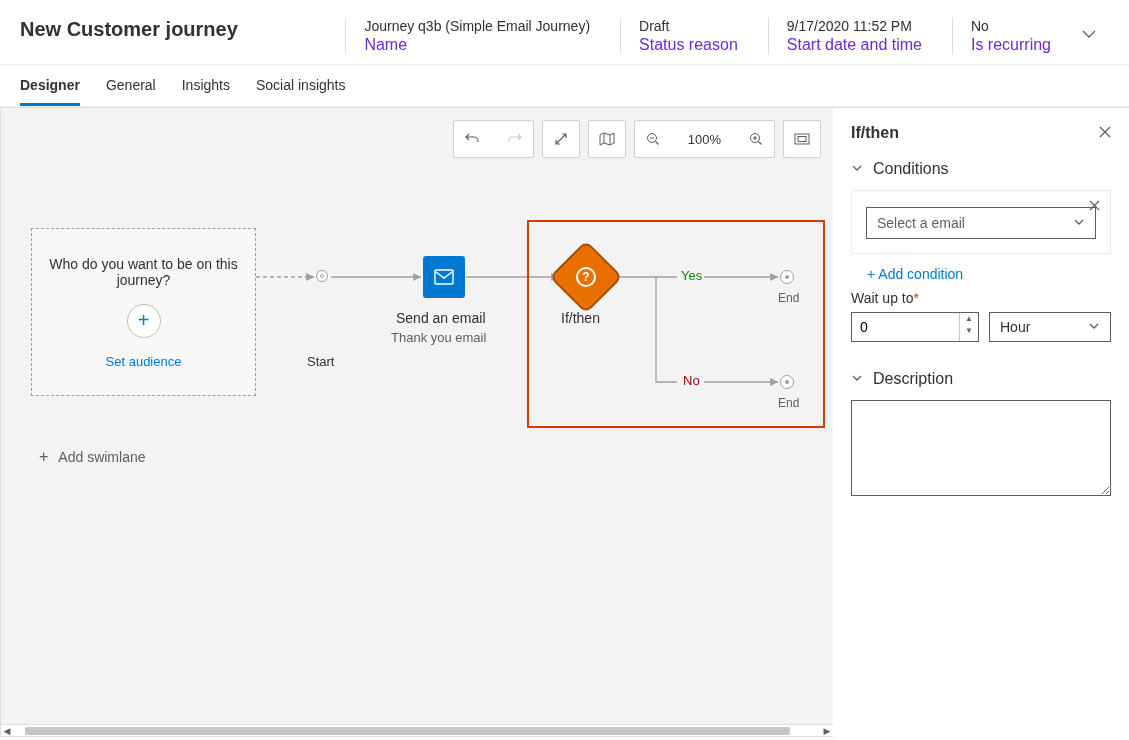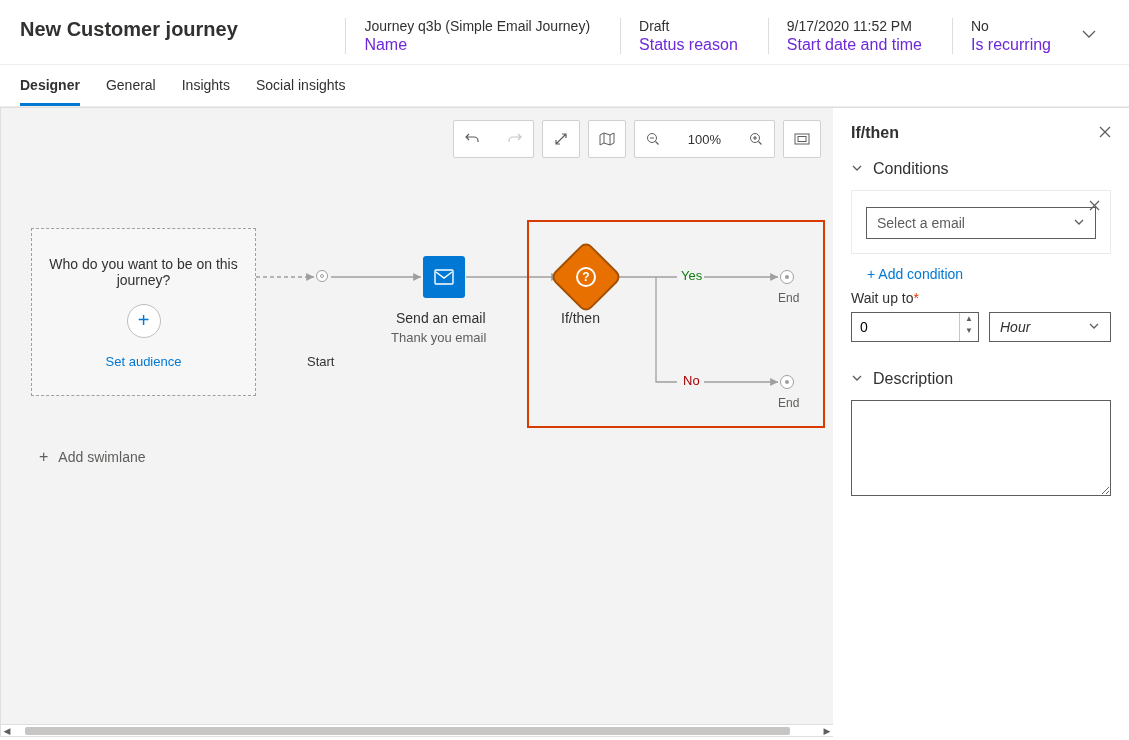--- a/index.html
+++ b/index.html
@@ -73,21 +73,21 @@
 .cond-close { position:absolute; right:10px; top:8px; cursor:pointer; color:#605e5c; font-size:13px;}
 .select-source { border: 1px solid #605e5c; padding: 7px 10px; display:flex; justify-content:space-between; align-items:center; color:#605e5c; font-size:14px; cursor:pointer; background:#fff;}
 .add-condition { color: #0078d4; font-size: 14px; cursor: pointer; margin-left: 16px; margin-bottom: 8px; display:inline-block;}
 .field-label { font-size: 14px; margin-bottom: 6px; }
 .req { color: #d83b01; }
 .wait-row { display: flex; gap: 10px; margin-bottom: 28px; }
 .spinner { border: 1px solid #605e5c; width: 128px; display:flex; }
 .spinner input { border:none; width:100%; padding:6px 8px; outline:none; font-family:inherit; font-size:14px;}
 .spinner-arrows { display:flex; flex-direction:column; border-left:1px solid #c8c6c4; }
 .spinner-arrows div { font-size:8px; padding:1px 5px; cursor:pointer; color:#605e5c; line-height:1.2;}
-.unit-select { border:1px solid #605e5c; padding:6px 10px; flex:1; display:flex; justify-content:space-between; align-items:center; cursor:pointer; font-size:14px;font-style:italic;}
+.unit-select { border:1px solid #605e5c; padding:6px 10px; flex:1; display:flex; justify-content:space-between; align-items:center; cursor:pointer; font-size:14px;}
 .description-box { border: 1px solid #605e5c; width: 100%; height: 96px; resize: both; padding:6px; font-family:inherit; font-size:14px; outline:none;}
 </style>
 </head>
 <body>
 
 <div class="header">
   <div class="header-title">New Customer journey</div>
   <div class="header-meta">
     <div class="meta-col">
       <div class="meta-val">Journey q3b (Simple Email Journey)</div>

